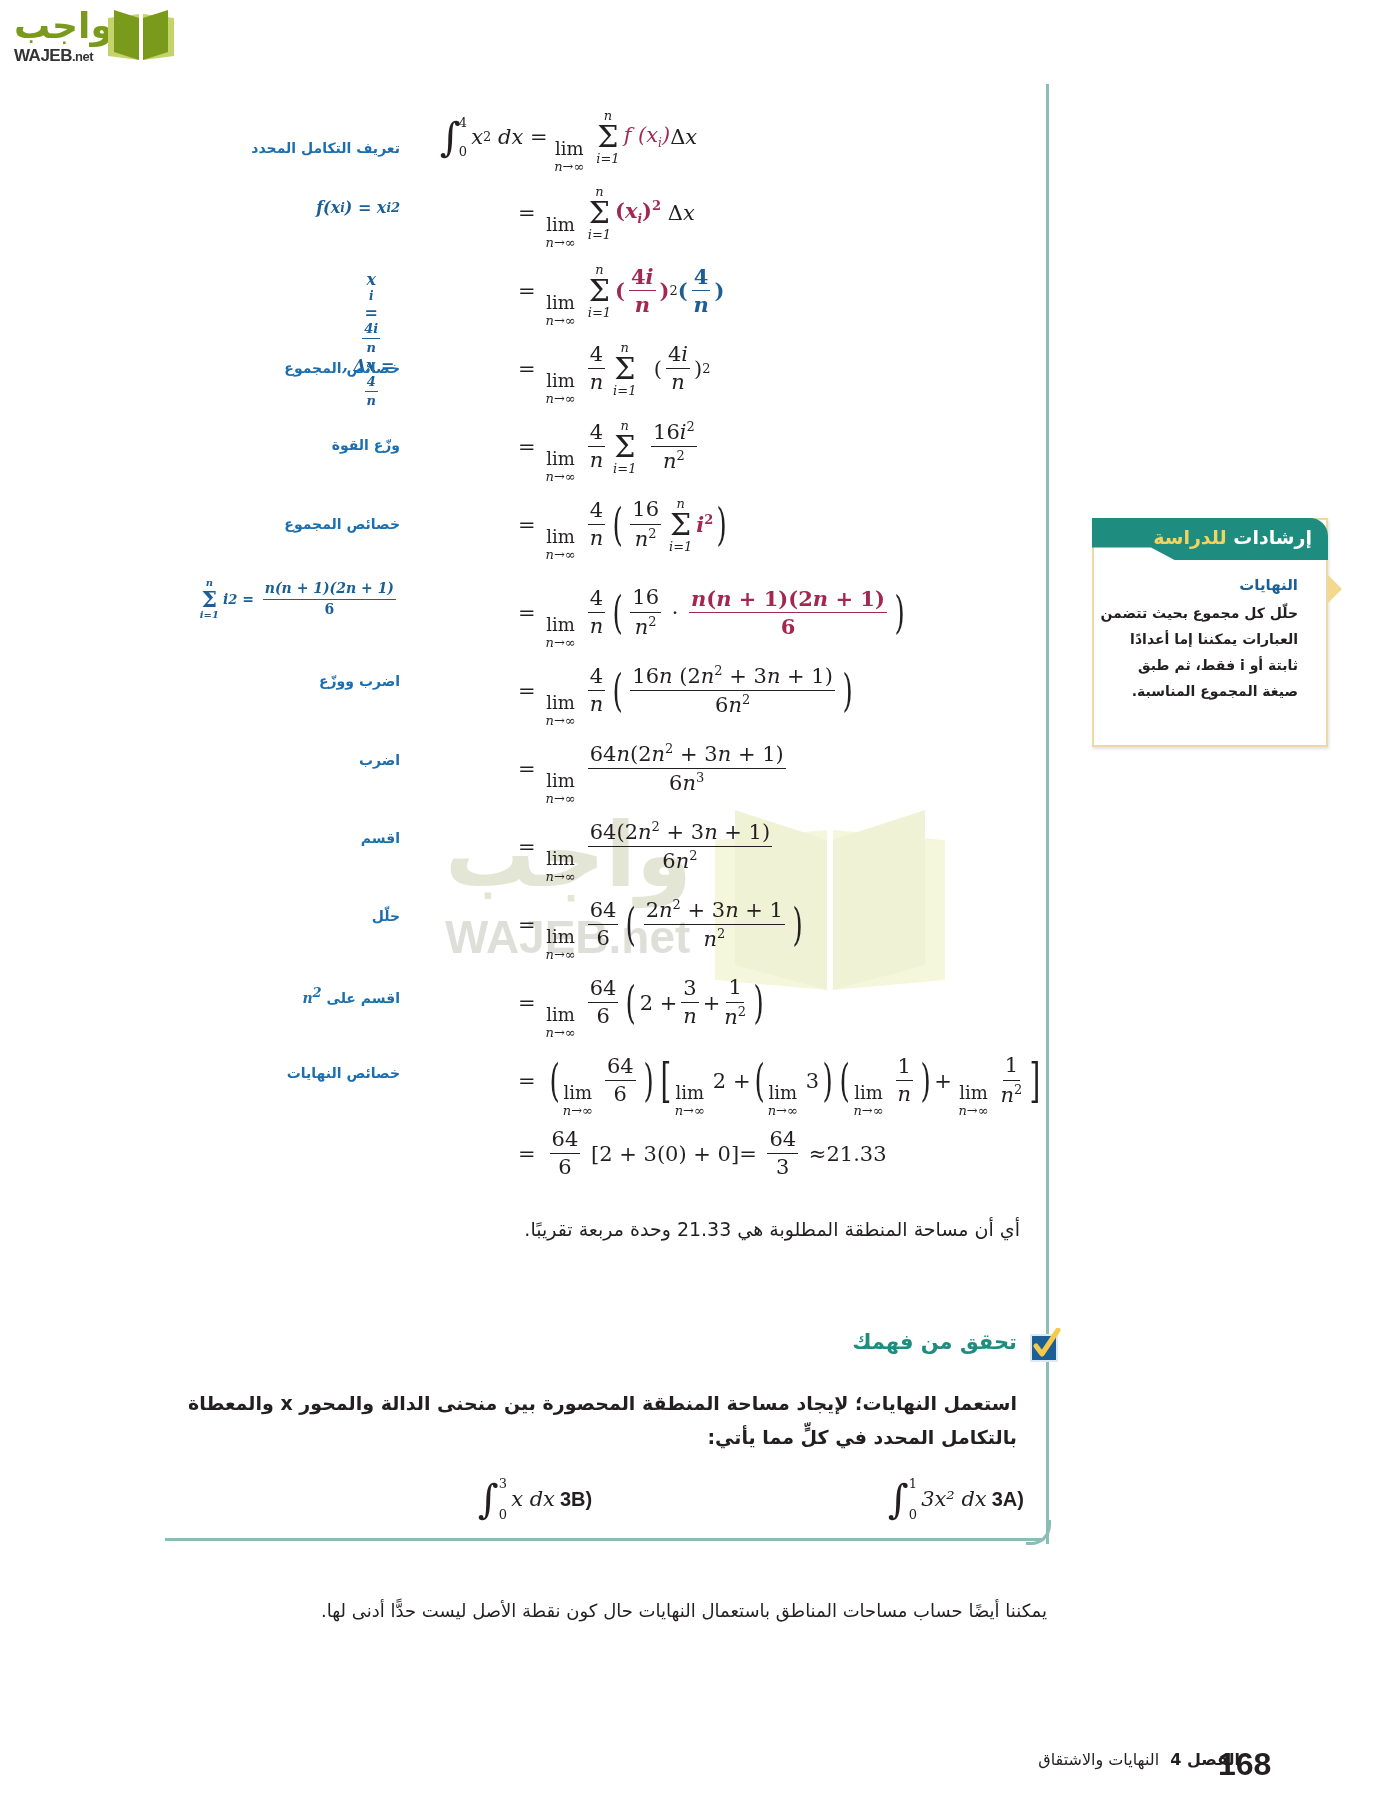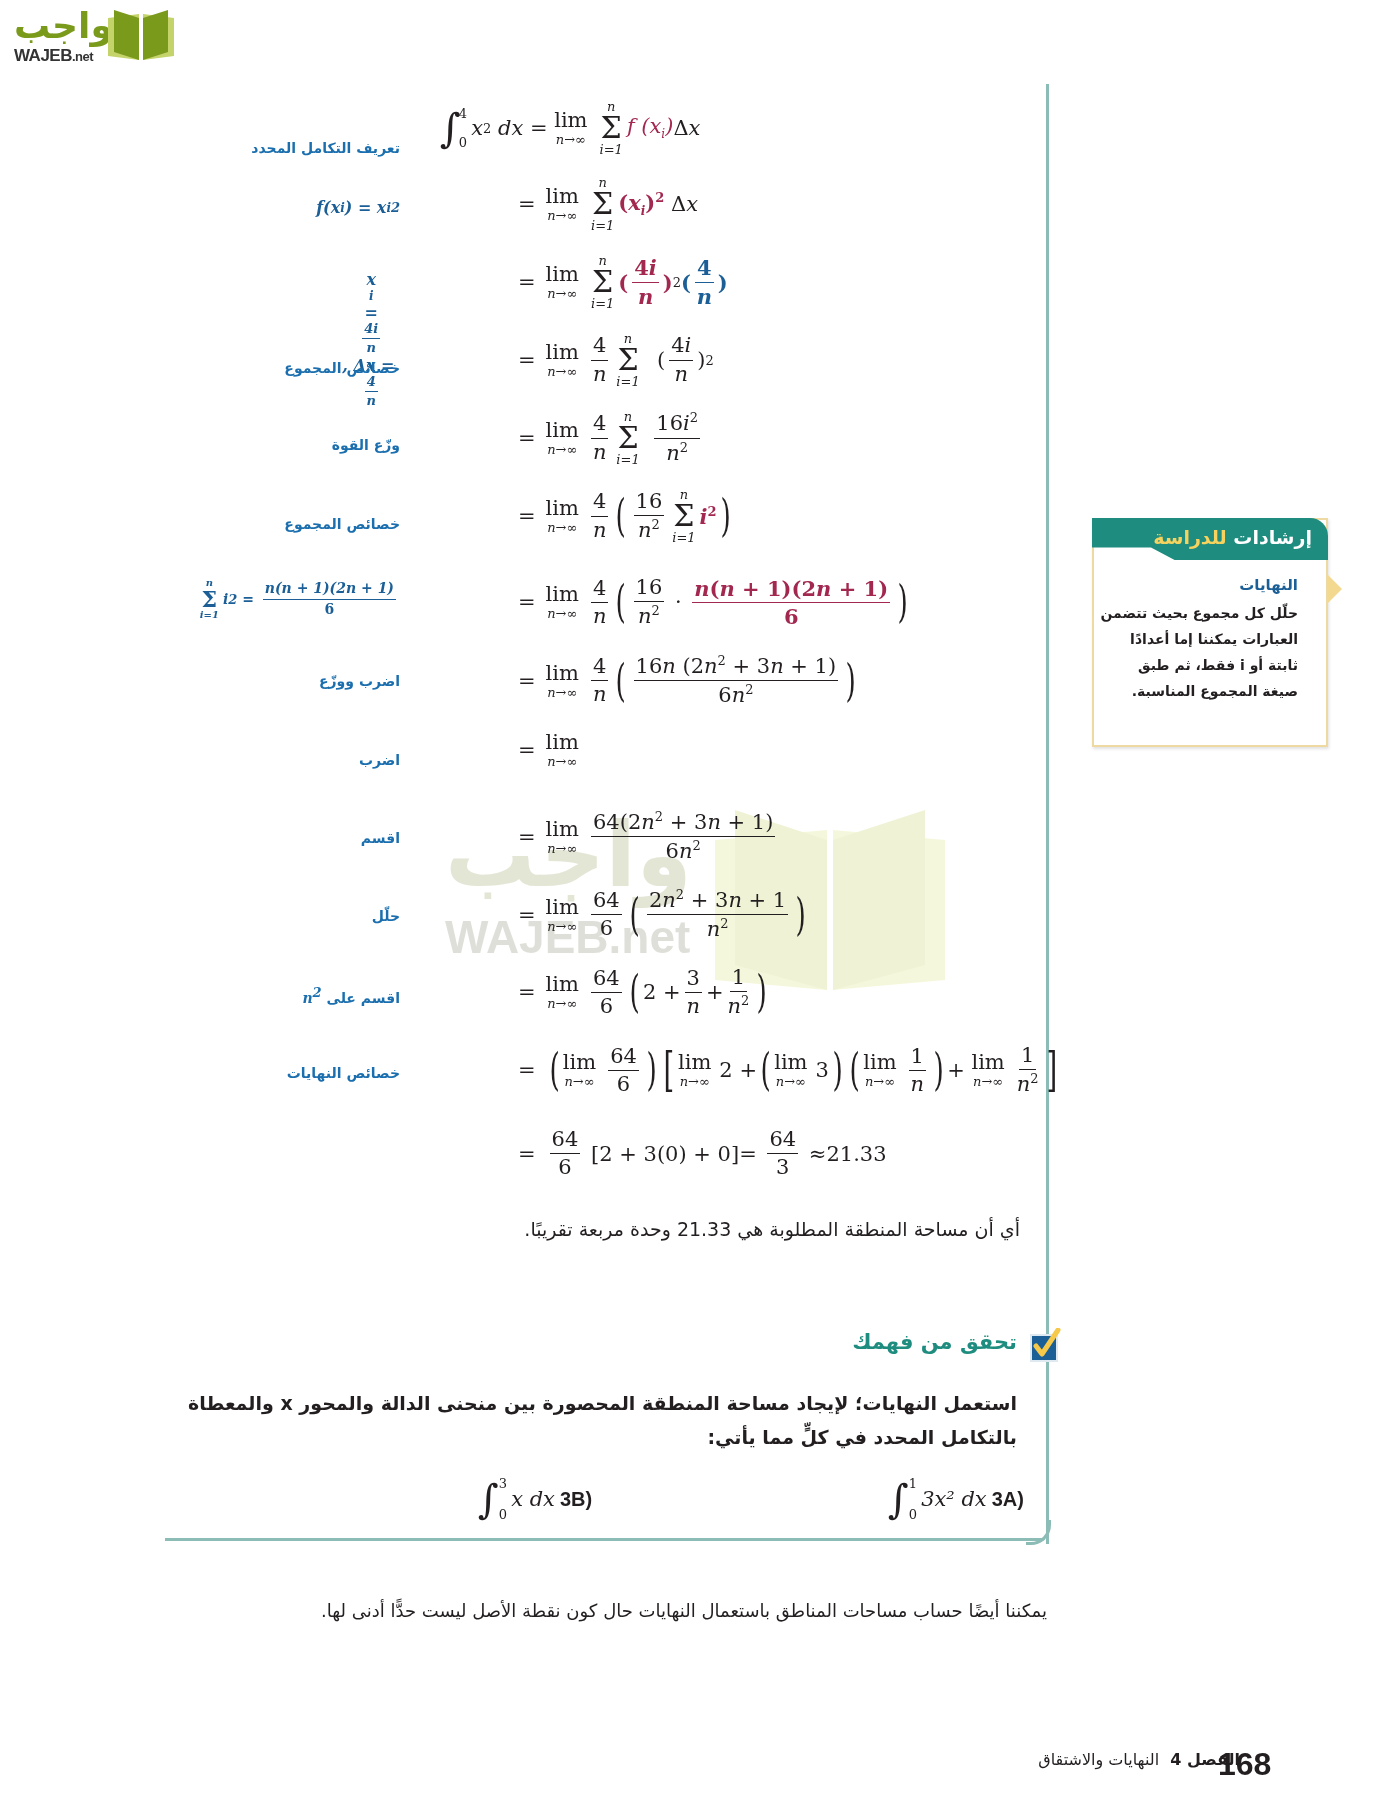--- a/index.html
+++ b/index.html
@@ -18,21 +18,21 @@
   .frame-corner { left:1026px; top:1520px; width:22px; height:22px; border-right:3px solid #8cbcb6; border-bottom:3px solid #8cbcb6; border-bottom-right-radius:20px; }
   
   .math { font-family:"DejaVu Serif", "Liberation Serif", serif; font-size:21px; color:#231f20; white-space:nowrap; }
   .mi { font-style:italic; }
   .red { color:#a3284f; }
   .blue { color:#1b5f96; }
   .bold { font-weight:bold; }
   .row { position:absolute; display:flex; align-items:center; }
   .eq { margin-right:10px; }
   .lim { display:inline-flex; flex-direction:column; align-items:center; margin-right:8px; line-height:1; }
-  .lim .l { font-size:21px; }
+  .lim .l { font-size:18px;margin-top:40px; }
   .lim .s { font-size:13px; font-style:italic; margin-top:2px; }
   .sum { display:inline-flex; flex-direction:column; align-items:center; margin:0 4px; line-height:1; }
   .sum .top, .sum .bot { font-size:13px; font-style:italic; }
   .sum .sig { font-size:30px; line-height:30px; }
   .frac { display:inline-flex; flex-direction:column; align-items:center; margin:0 4px; line-height:1.1; vertical-align:middle; }
   .frac .n { border-bottom:1.3px solid currentColor; padding:0 2px 2px; }
   .frac .d { padding-top:2px; }
   .paren { font-size:44px; line-height:44px; font-weight:200; transform:scaleX(0.6); display:inline-block; }
   .bracket { font-size:46px; line-height:46px; transform:scaleX(0.6); display:inline-block; }
   sup { font-size:13px; }
@@ -286,20 +286,24 @@
     </span>
   <span class="paren">)</span>
 </div>
 
 <div class="row math" style="left:518px;top:732px;">
   <span class="eq">=</span>
   <span class="lim">
       <span class="l">lim</span>
       <span class="s">n→∞</span>
     </span>
+  <span class="frac">
+      <span class="n">64<i>n</i>(2<i>n</i><sup>2</sup> + 3<i>n</i> + 1)</span>
+      <span class="d">6<i>n</i><sup>3</sup></span>
+    </span>
 </div>
 
 <div class="row math" style="left:518px;top:810px;">
   <span class="eq">=</span>
   <span class="lim">
       <span class="l">lim</span>
       <span class="s">n→∞</span>
     </span>
   <span class="frac">
       <span class="n">64(2<i>n</i><sup>2</sup> + 3<i>n</i> + 1)</span>

